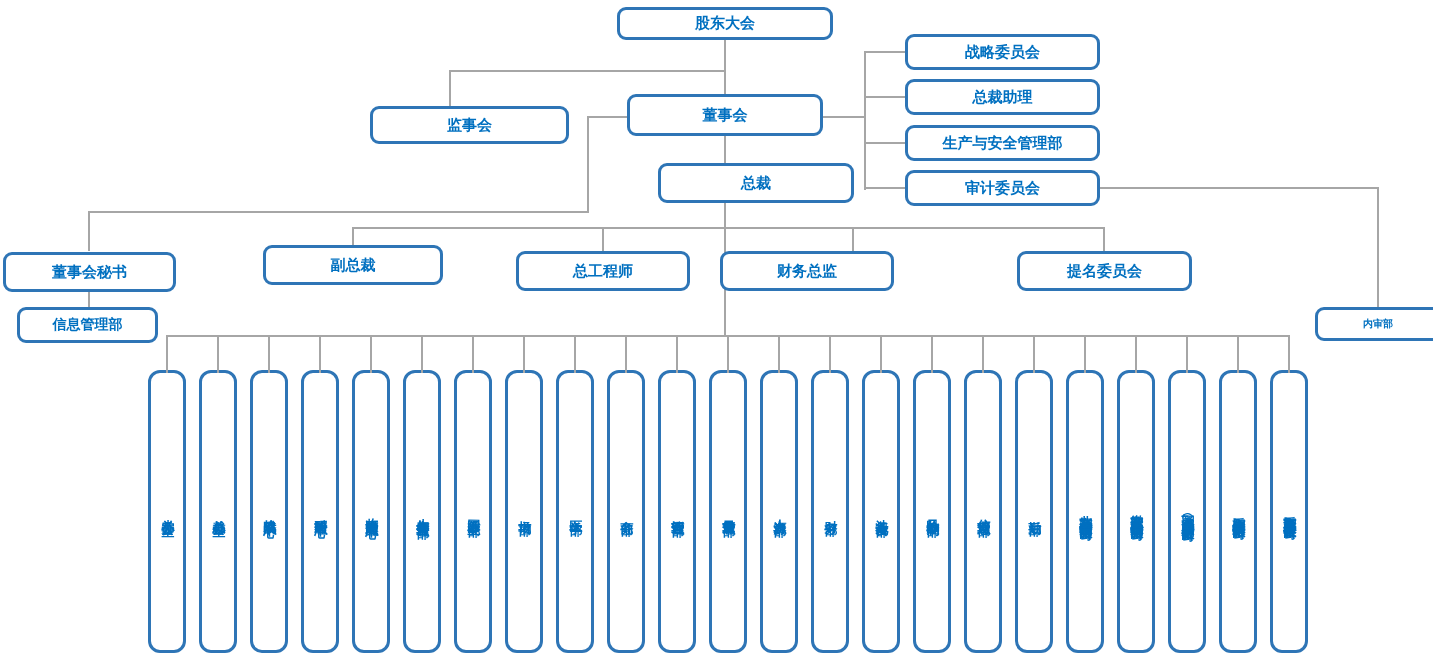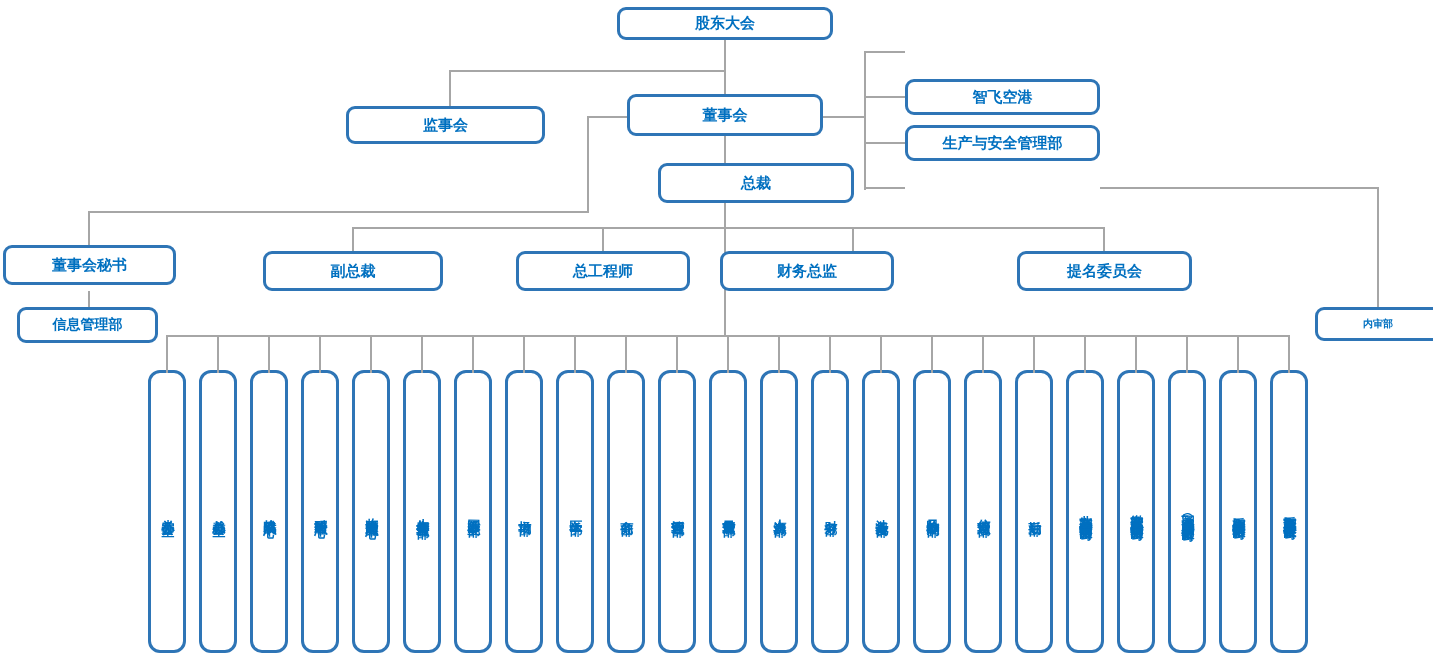--- a/index.html
+++ b/index.html
@@ -54,31 +54,33 @@
   <div class="vline" style="left:724px;top:203px;height:133px"></div>
   <div class="hline" style="left:352px;top:227px;width:753px"></div>
   <div class="vline" style="left:352px;top:227px;height:24px"></div>
   <div class="vline" style="left:602px;top:227px;height:24px"></div>
   <div class="vline" style="left:852px;top:227px;height:24px"></div>
   <div class="vline" style="left:1103px;top:227px;height:24px"></div>
   <div class="hline" style="left:166px;top:335px;width:1124px"></div>
 
   <div class="box" style="left:617px;top:7px;width:216px;height:33px">股东大会</div>
 
-  <div class="box" style="left:346px;top:106px;width:199px;height:38px">监事会</div>
+  <div class="box" style="left:370px;top:106px;width:199px;height:38px">监事会</div>
 
   <div class="box" style="left:627px;top:94px;width:196px;height:42px">董事会</div>
 
   <div class="box" style="left:658px;top:163px;width:196px;height:40px">总裁</div>
 
-  <div class="box" style="left:905px;top:79px;width:195px;height:36px">智飞空港</div>
+  <div class="box" style="left:905px;top:34px;width:195px;height:36px">战略委员会</div>
+  <div class="box" style="left:905px;top:79px;width:195px;height:36px">总裁助理</div>
   <div class="box" style="left:905px;top:125px;width:195px;height:36px">生产与安全管理部</div>
+  <div class="box" style="left:905px;top:170px;width:195px;height:36px">审计委员会</div>
 
-  <div class="box" style="left:3px;top:245px;width:173px;height:40px">董事会秘书</div>
-  <div class="box" style="left:263px;top:251px;width:180px;height:40px">副总裁</div>
+  <div class="box" style="left:3px;top:252px;width:173px;height:40px">董事会秘书</div>
+  <div class="box" style="left:263px;top:245px;width:180px;height:40px">副总裁</div>
   <div class="box" style="left:516px;top:251px;width:174px;height:40px">总工程师</div>
   <div class="box" style="left:720px;top:251px;width:174px;height:40px">财务总监</div>
   <div class="box" style="left:1017px;top:251px;width:175px;height:40px">提名委员会</div>
 
   <div class="box" style="left:17px;top:307px;width:141px;height:36px;font-size:14px">信息管理部</div>
   <div class="box" style="left:1315px;top:307px;width:126px;height:34px;font-size:10px">内审部</div>
 
   <div class="vwrap">
     <div class="vbox">党委办公室</div>
     <div class="vbox">总裁办公室</div>

